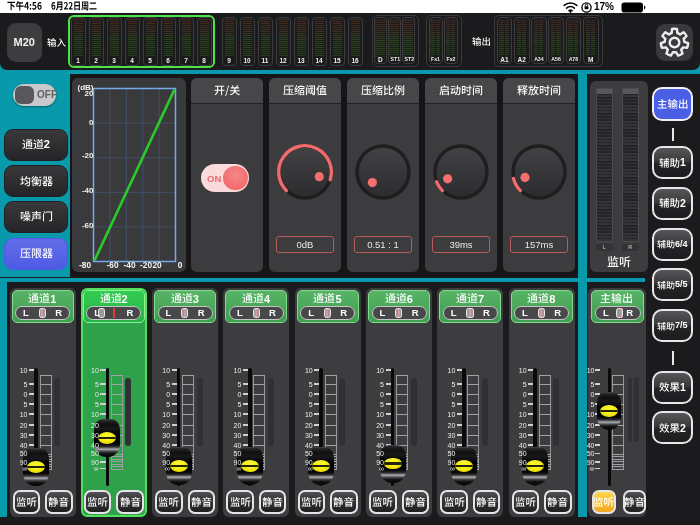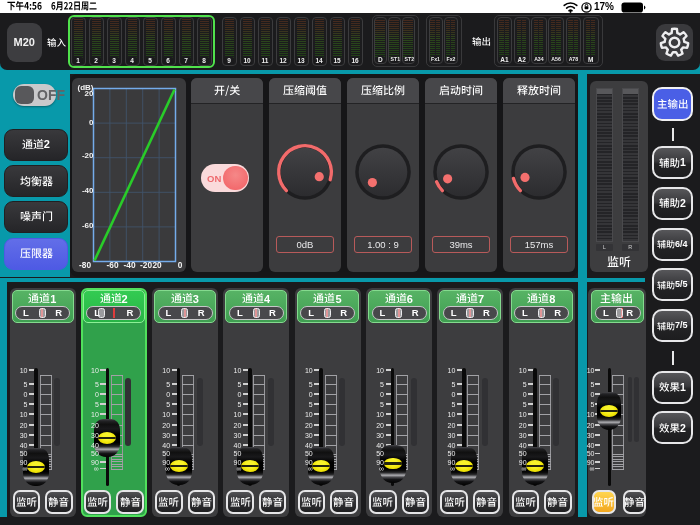--- a/index.html
+++ b/index.html
@@ -77,21 +77,21 @@
 <rect x="1.8" y="1.8" width="18.9" height="7.4" rx="1.8" fill="#000"></rect>
 <path d="M23 3.6 a2 2 0 0 1 0 3.8 z" fill="#000"></path>
   </svg>
 <div class="a" style="left:0;top:62px;width:700px;height:12px;background:#0899aa"></div>
 <div class="a" style="left:0;top:73.7px;width:70px;height:203.8px;background:#0899aa"></div>
 <div class="a" style="left:578px;top:73.7px;width:9px;height:443.3px;background:#0899aa"></div>
 <div class="a" style="left:0;top:277.5px;width:645px;height:4px;background:#0899aa"></div>
 <div class="a" style="left:0;top:281.5px;width:7px;height:235.5px;background:#0899aa"></div>
 <div class="a" style="left:13px;top:84px;width:43px;height:22px;background:#c9c9cb;border-radius:11px;box-shadow:0 1px 2px rgba(0,0,0,.35)"></div>
 <div class="a" style="left:15px;top:86px;width:19px;height:18px;background:#58585b;border-radius:6px"></div>
-<div class="a" style="left:37px;top:88px;width:18px;height:14px;color:#636366;font-weight:bold;font-size:14px;line-height:14px">OFF</div>
+<div class="a" style="left:37px;top:88px;width:18px;height:14px;color:#636366;font-weight:bold;font-size:10px;line-height:14px">OFF</div>
 <div class="lbtn" style="top:128.5px;"></div>
 <div class="lbtn" style="top:165px;"></div>
 <div class="lbtn" style="top:200.5px;"></div>
 <div class="lbtn" style="top:237.5px;background:linear-gradient(180deg,#626ee8,#4e5ae4);border:1px solid #4e5ae4"></div>
 <svg style="position:absolute;left:21.8px;top:139.4px" width="22.0" height="11" preserveAspectRatio="none" viewBox="0 -850 2000 1000">
     <use href="#g-tongdao" fill="#fff"></use>
   </svg>
 <div class="a" style="left:43.8px;top:138.3px;font-size:11px;font-weight:bold;color:#fff">2</div>
 <svg style="position:absolute;left:19.5px;top:175.9px" width="33.0" height="11" preserveAspectRatio="none" viewBox="0 -850 3000 1000">
     <use href="#g-junhengqi" fill="#fff"></use>
@@ -300,21 +300,21 @@
     <div class="colhdr"></div>
   </div>
 <svg style="position:absolute;left:361.0px;top:84.9px" width="44.0" height="11" preserveAspectRatio="none" viewBox="0 -850 4000 1000">
     <use href="#g-yasuobili" fill="#fff"></use>
   </svg>
 <svg class="a" style="left:353px;top:142px" width="60" height="60" viewBox="-30 -30 60 60">
     <circle r="27.8" fill="#1e1e20"></circle>
     <circle r="24.3" fill="url(#kg)"></circle>
     <circle cx="-10.61" cy="10.61" r="4.6" fill="#f4706e"></circle>
   </svg>
-<div class="vbox" style="left:354px;top:236px">1.00 : 9</div>
+<div class="vbox" style="left:354px;top:236px">0.51 : 1</div>
 <div class="col" style="left:425px">
     <div class="colhdr"></div>
   </div>
 <svg style="position:absolute;left:439.0px;top:84.9px" width="44.0" height="11" preserveAspectRatio="none" viewBox="0 -850 4000 1000">
     <use href="#g-qidong" fill="#fff"></use>
   </svg>
 <svg class="a" style="left:431px;top:142px" width="60" height="60" viewBox="-30 -30 60 60">
     <circle r="27.8" fill="#1e1e20"></circle>
     <circle r="24.3" fill="url(#kg)"></circle>
     <path d="M-18.60 18.60 A26.3 26.3 0 0 1 -24.38 9.85" stroke="#f26b6b" stroke-width="3.4" fill="none" stroke-linecap="round"></path>

